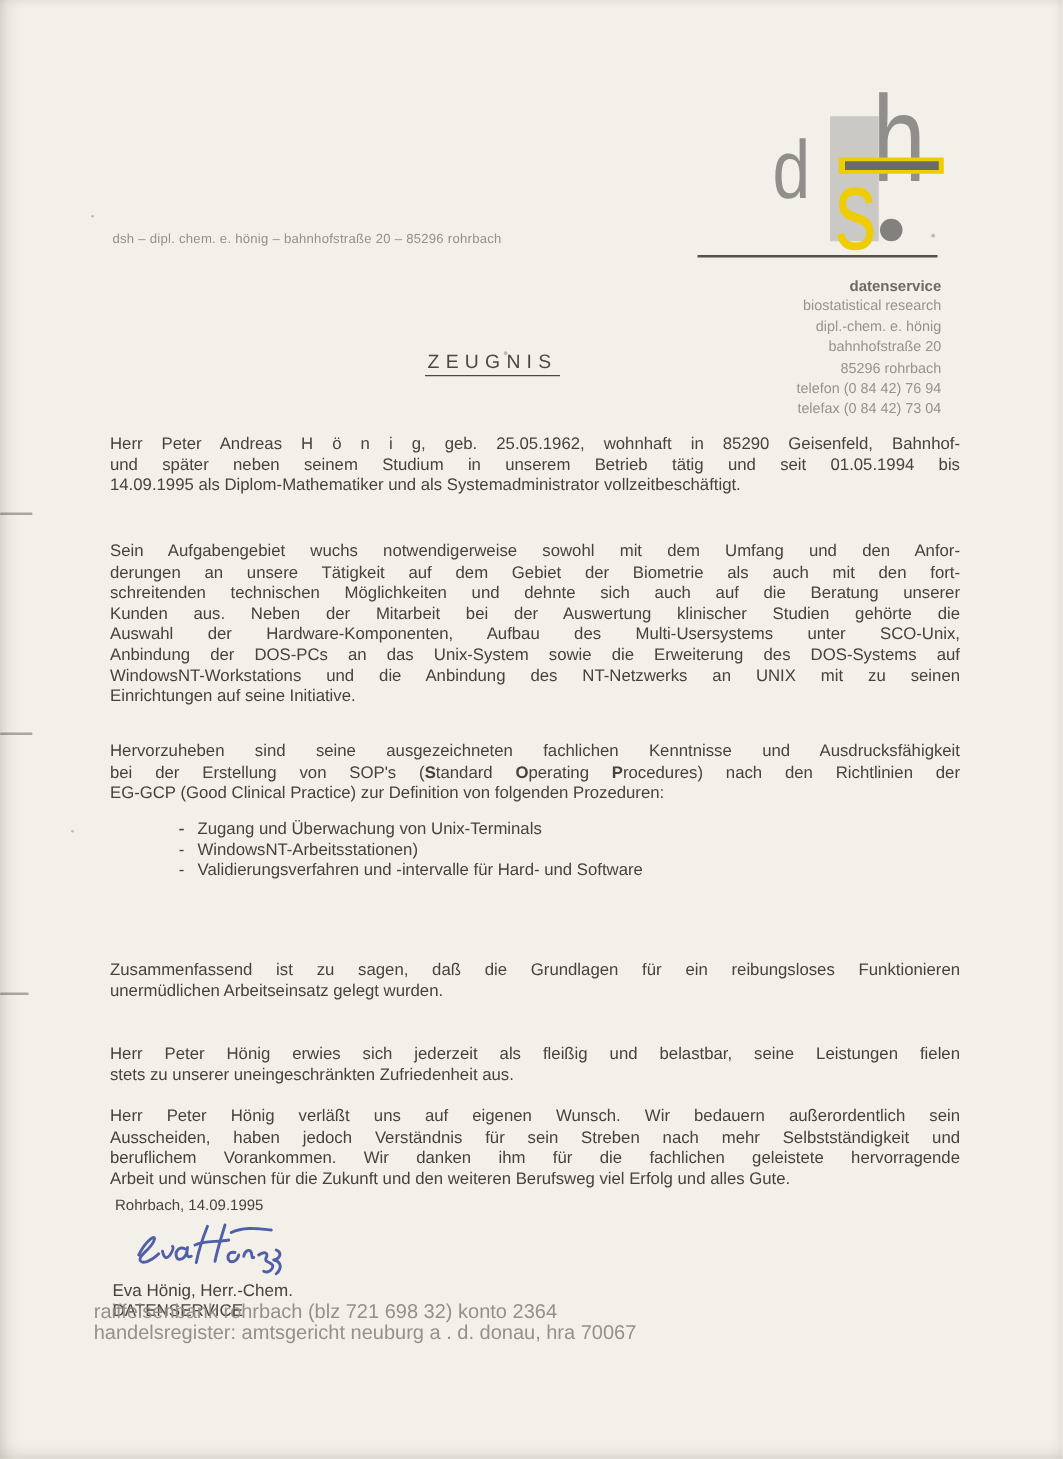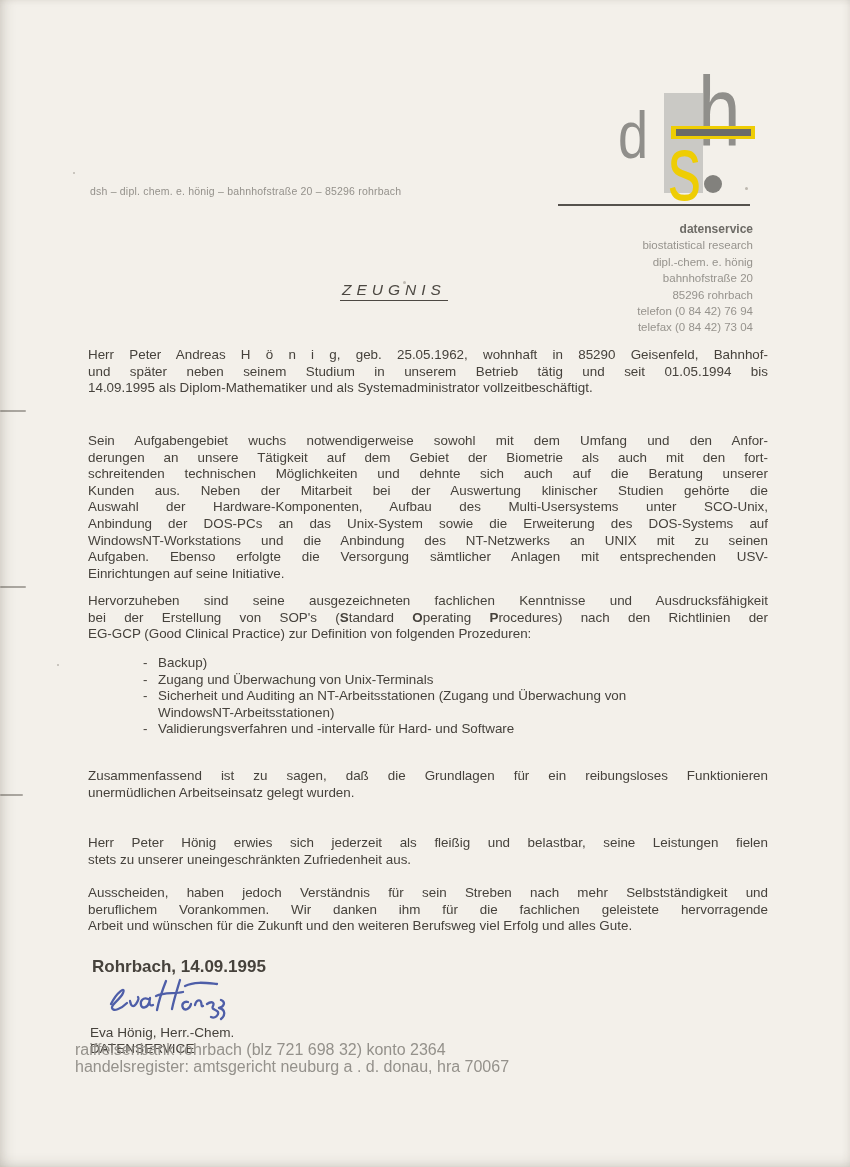--- a/index.html
+++ b/index.html
@@ -36,37 +36,37 @@
   .logo-dot{position:absolute;left:704px;top:175px;width:18px;height:18px;border-radius:50%;background:#82817d;}
   .logo-rule{position:absolute;left:558px;top:204px;width:192px;height:2px;background:#55524d;}
 
   .sender-line{position:absolute;left:90px;top:185px;font-size:10.5px;color:#94918b;letter-spacing:.2px;}
 
   .address{position:absolute;right:97px;top:221px;text-align:right;font-size:11.5px;line-height:16.4px;color:#96938d;}
   .address .strong{font-weight:bold;color:#6d6b66;font-size:12px;}
 
   
   .title{
-    position:absolute;left:88px;top:281px;width:612px;text-align:center;font-style:italic;
+    position:absolute;left:88px;top:281px;width:612px;text-align:center;
   }
   .title span{
     font-size:15.5px;letter-spacing:5px;color:#4c4842;
     border-bottom:1.6px solid #4c4842;padding:0 2px 2px 2px;
   }
   .para{position:absolute;left:88px;width:680px;font-size:13.4px;line-height:16.6px;}
   .line{text-align:justify;text-align-last:justify;}
   .line.lastline{text-align-last:left;}
   .b{font-weight:bold;}
 
   .duties{position:absolute;left:88px;width:680px;font-size:13.4px;line-height:16.6px;}
   .duty{position:relative;padding-left:70px;}
   .duty .bullet{position:absolute;left:55px;top:0;}
   .dutyline{text-align:left;}
 
-  .date-line{position:absolute;left:92px;top:957px;font-size:17px;font-weight:bold;}
+  .date-line{position:absolute;left:92px;top:957px;font-size:12px;}
   .signature{position:absolute;left:103px;top:973px;width:130px;height:50px;}
   .signer{position:absolute;left:90px;top:1025px;font-size:13.6px;line-height:16px;}
 
   .footer{position:absolute;left:75px;top:1042px;font-size:16px;line-height:16.5px;color:#94918b;}
 </style>
 </head>
 <body>
 
 <div class="logo">
   <div class="logo-rect"></div>
@@ -102,56 +102,54 @@
     <div class="line lastline">14.09.1995 als Diplom-Mathematiker und als Systemadministrator vollzeitbeschäftigt.</div>
   </div>
 <div class="para" style="top:433px">
     <div class="line">Sein Aufgabengebiet wuchs notwendigerweise sowohl mit dem Umfang und den Anfor-</div>
     <div class="line">derungen an unsere Tätigkeit auf dem Gebiet der Biometrie als auch mit den fort-</div>
     <div class="line">schreitenden  technischen Möglichkeiten und dehnte sich auch auf die Beratung unserer</div>
     <div class="line">Kunden aus. Neben der Mitarbeit bei der Auswertung klinischer Studien gehörte die</div>
     <div class="line">Auswahl der Hardware-Komponenten, Aufbau des Multi-Usersystems unter SCO-Unix,</div>
     <div class="line">Anbindung der DOS-PCs an das Unix-System sowie die Erweiterung des DOS-Systems auf</div>
     <div class="line">WindowsNT-Workstations und die Anbindung des NT-Netzwerks an UNIX mit zu seinen</div>
-    <div class="line">Aufgaben. Ebenso erfolgte die Versorgung sämtlicher Anlagen mit entsprechenden USV-</div>
     <div class="line lastline">Einrichtungen auf seine Initiative.</div>
   </div>
 <div class="para" style="top:593px">
     <div class="line">Hervorzuheben sind seine ausgezeichneten fachlichen Kenntnisse und Ausdrucksfähigkeit</div>
     <div class="line">bei der Erstellung von SOP's (<span class="b">S</span>tandard <span class="b">O</span>perating <span class="b">P</span>rocedures) nach den Richtlinien der</div>
     <div class="line lastline">EG-GCP (Good Clinical Practice) zur Definition von folgenden Prozeduren:</div>
   </div>
 <div class="duties" style="top:655px">
     <div class="duty">
       <span class="bullet">-</span>
-      <div class="dutyline">Backup)</div>
     </div>
     <div class="duty">
       <span class="bullet">-</span>
       <div class="dutyline">Zugang und Überwachung von Unix-Terminals</div>
     </div>
     <div class="duty">
       <span class="bullet">-</span>
-      <div class="dutyline">Sicherheit und Auditing an NT-Arbeitsstationen (Zugang und Überwachung von</div>
       <div class="dutyline">WindowsNT-Arbeitsstationen)</div>
     </div>
     <div class="duty">
       <span class="bullet">-</span>
       <div class="dutyline">Validierungsverfahren und -intervalle für Hard- und Software</div>
     </div>
   </div>
 <div class="para" style="top:768px">
     <div class="line">Zusammenfassend ist zu sagen, daß die Grundlagen für ein reibungsloses Funktionieren</div>
     <div class="line lastline">unermüdlichen Arbeitseinsatz gelegt wurden.</div>
   </div>
 <div class="para" style="top:835px">
     <div class="line">Herr Peter Hönig erwies sich jederzeit als fleißig und belastbar, seine Leistungen fielen</div>
     <div class="line lastline">stets zu unserer uneingeschränkten Zufriedenheit aus.</div>
   </div>
 <div class="para" style="top:885px">
+    <div class="line">Herr Peter Hönig verläßt uns auf eigenen Wunsch. Wir bedauern außerordentlich sein</div>
     <div class="line">Ausscheiden, haben jedoch Verständnis für sein Streben nach mehr Selbstständigkeit und</div>
     <div class="line">beruflichem Vorankommen.  Wir danken ihm für die fachlichen geleistete hervorragende</div>
     <div class="line lastline">Arbeit und wünschen für die Zukunft und den weiteren Berufsweg viel Erfolg und alles Gute.</div>
   </div>
 
 <div class="date-line">Rohrbach, 14.09.1995</div>
 
 <div class="signature">
   <svg width="130" height="50" viewBox="0 0 130 50">
     <g fill="none" stroke="#3d4fa1" stroke-width="2.3" stroke-linecap="round" stroke-linejoin="round" opacity="0.9">

